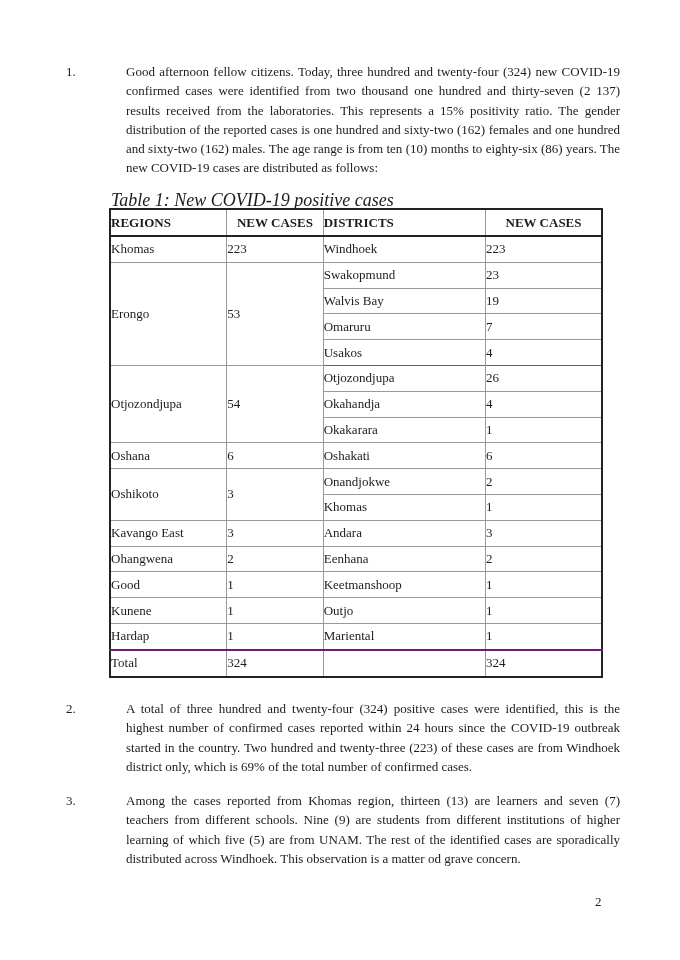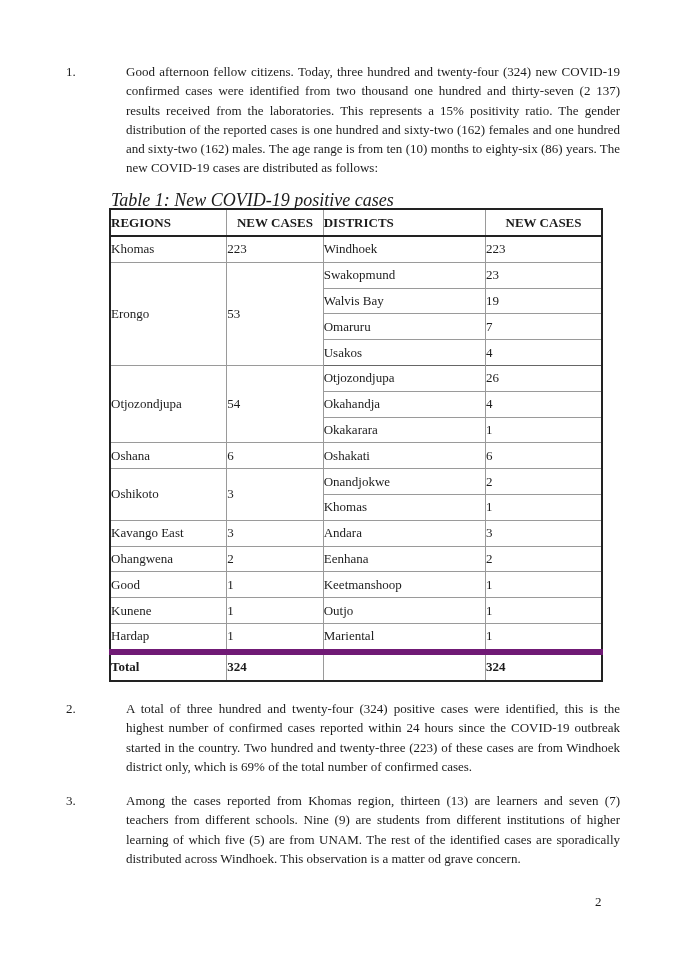--- a/index.html
+++ b/index.html
@@ -10,21 +10,21 @@
   .ptext{position:absolute;left:126px;width:494px;font-size:13px;line-height:19.3px;
          text-align:justify;}
   .caption{position:absolute;left:111px;top:190px;font-size:18px;font-style:italic;}
   table{position:absolute;left:109px;top:208px;width:494px;border-collapse:collapse;
         border:2px solid #222;font-size:13px;}
   td,th{border:1px solid #9a9a9a;padding:0 0;height:24.8px;}
   th{font-weight:bold;border-bottom:2px solid #222;height:25px;}
   th.l, td.l{text-align:left;}
   th.r{text-align:center;}
   td.c{}
-  tr.total td{border-top:6px solid #701a75;font-weight:bold;}
+  tr.total td{border-top:2px solid #701a75;font-weight:normal;}
   tr.groupstart td{border-top:1.5px solid #666;}
   col.c1{width:117px;} col.c2{width:97px;} col.c3{width:163px;} col.c4{width:117px;}
   .pagenum{position:absolute;left:595px;top:894px;font-size:13px;}
 </style>
 </head>
 <body>
 
 <div class="para">
   <div class="num" style="top:64px">1.</div>
   <div class="ptext" style="top:62px">Good afternoon fellow citizens.  Today, three hundred and twenty-four (324) new COVID-19 confirmed cases were identified from two thousand one hundred and thirty-seven (2 137) results received from the laboratories.  This represents a 15% positivity ratio.  The gender distribution of the reported cases is one hundred and sixty-two (162) females and one hundred and sixty-two (162) males.  The age range is from ten (10) months to eighty-six (86) years.  The new COVID-19 cases are distributed as follows:</div>

